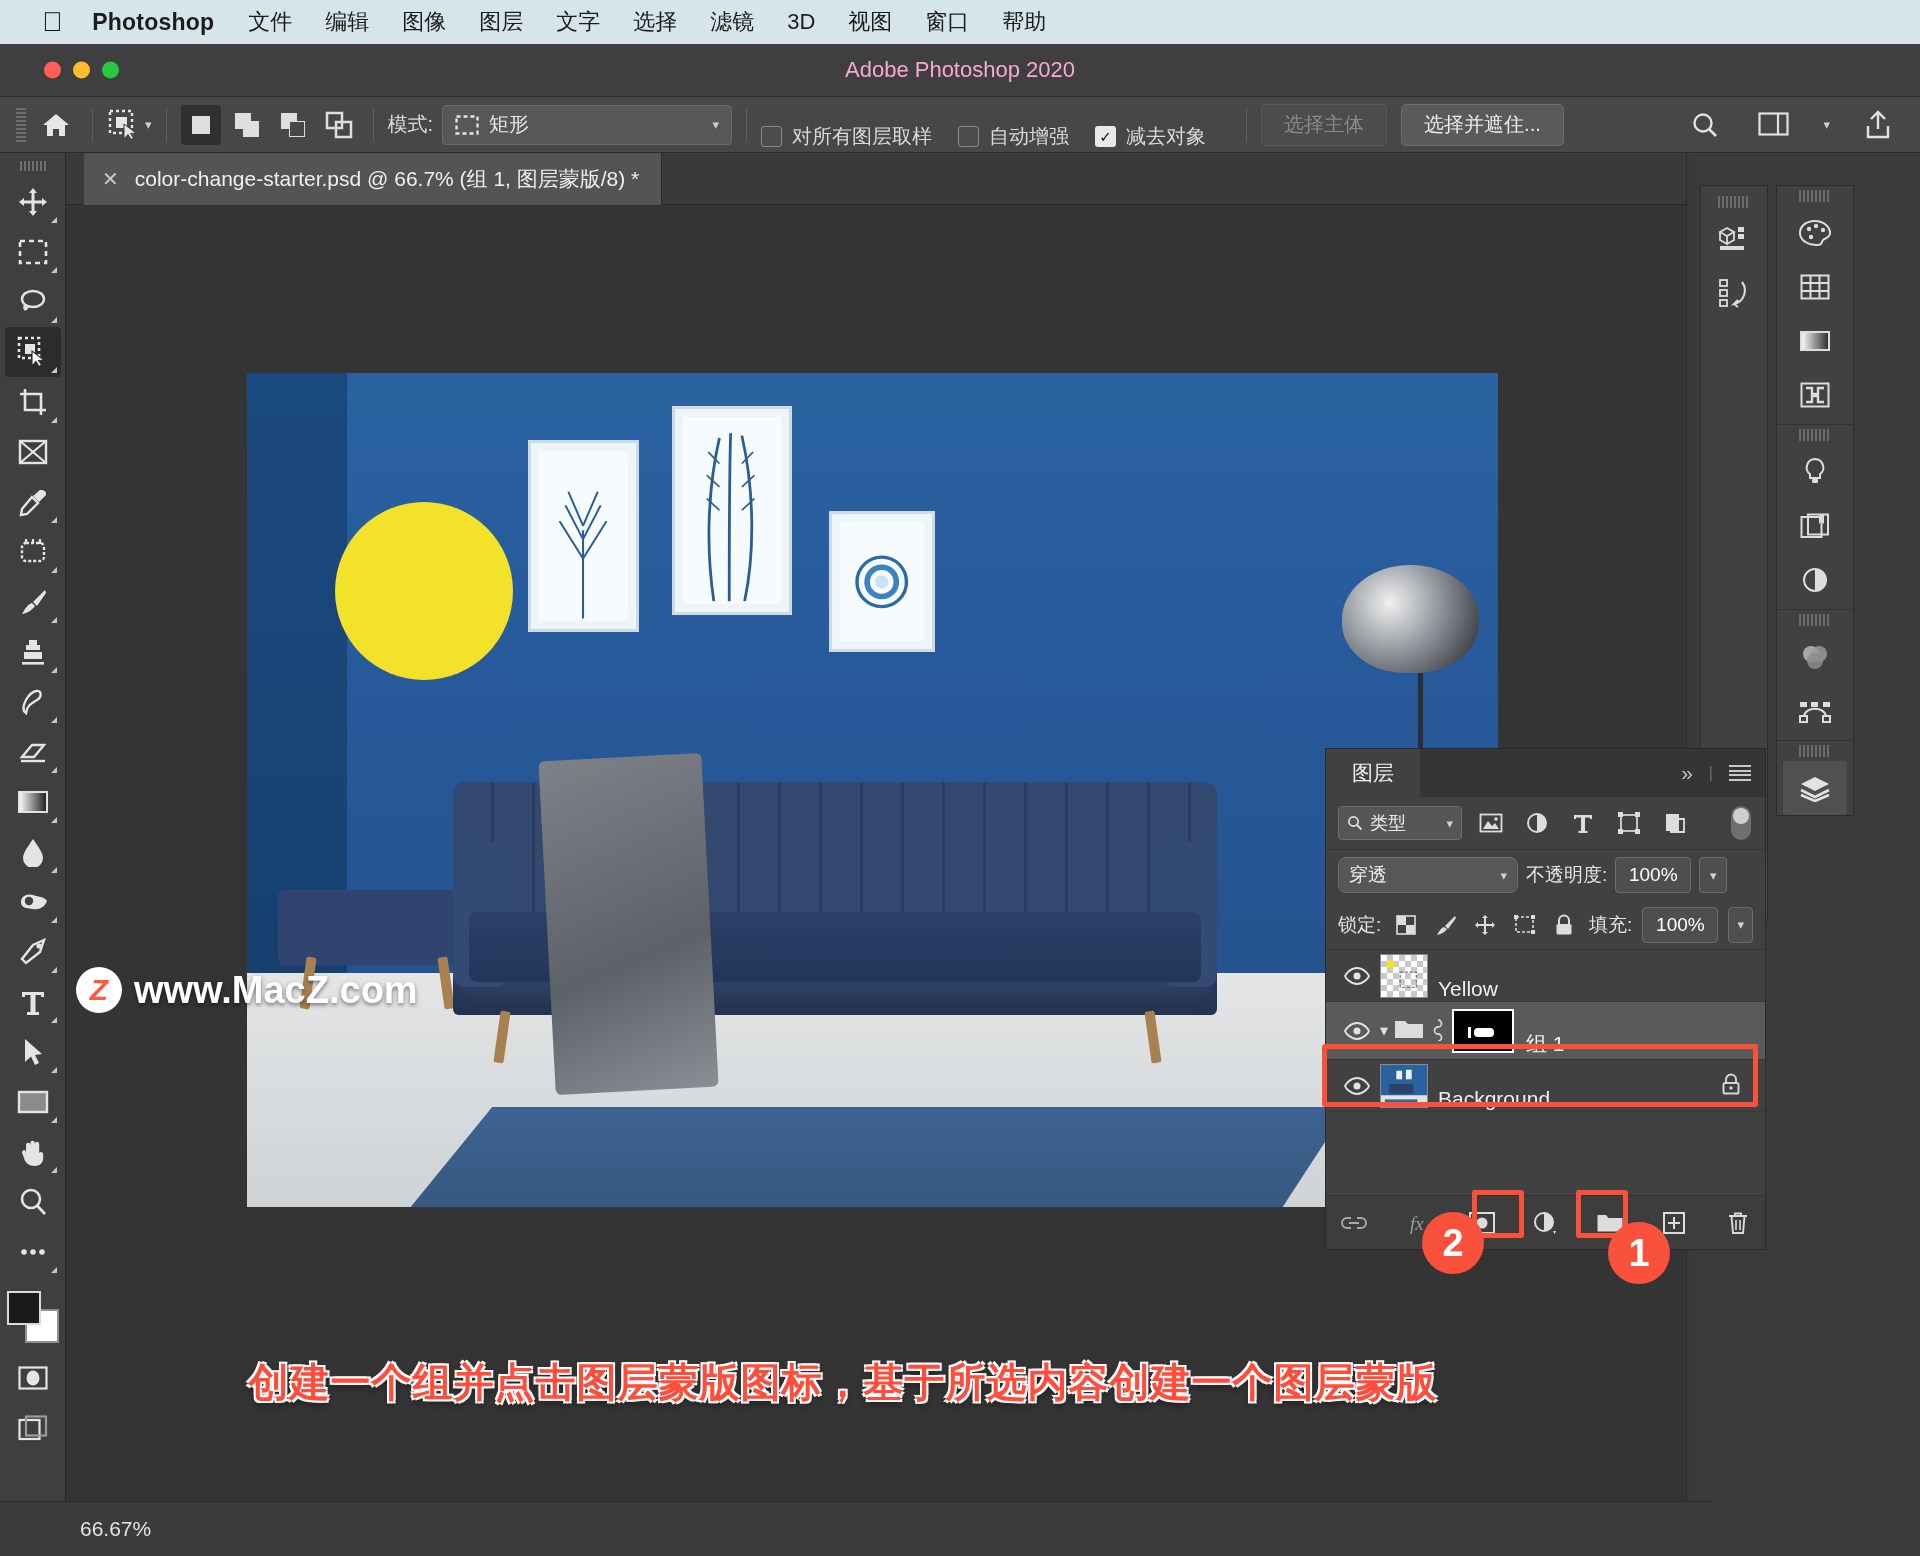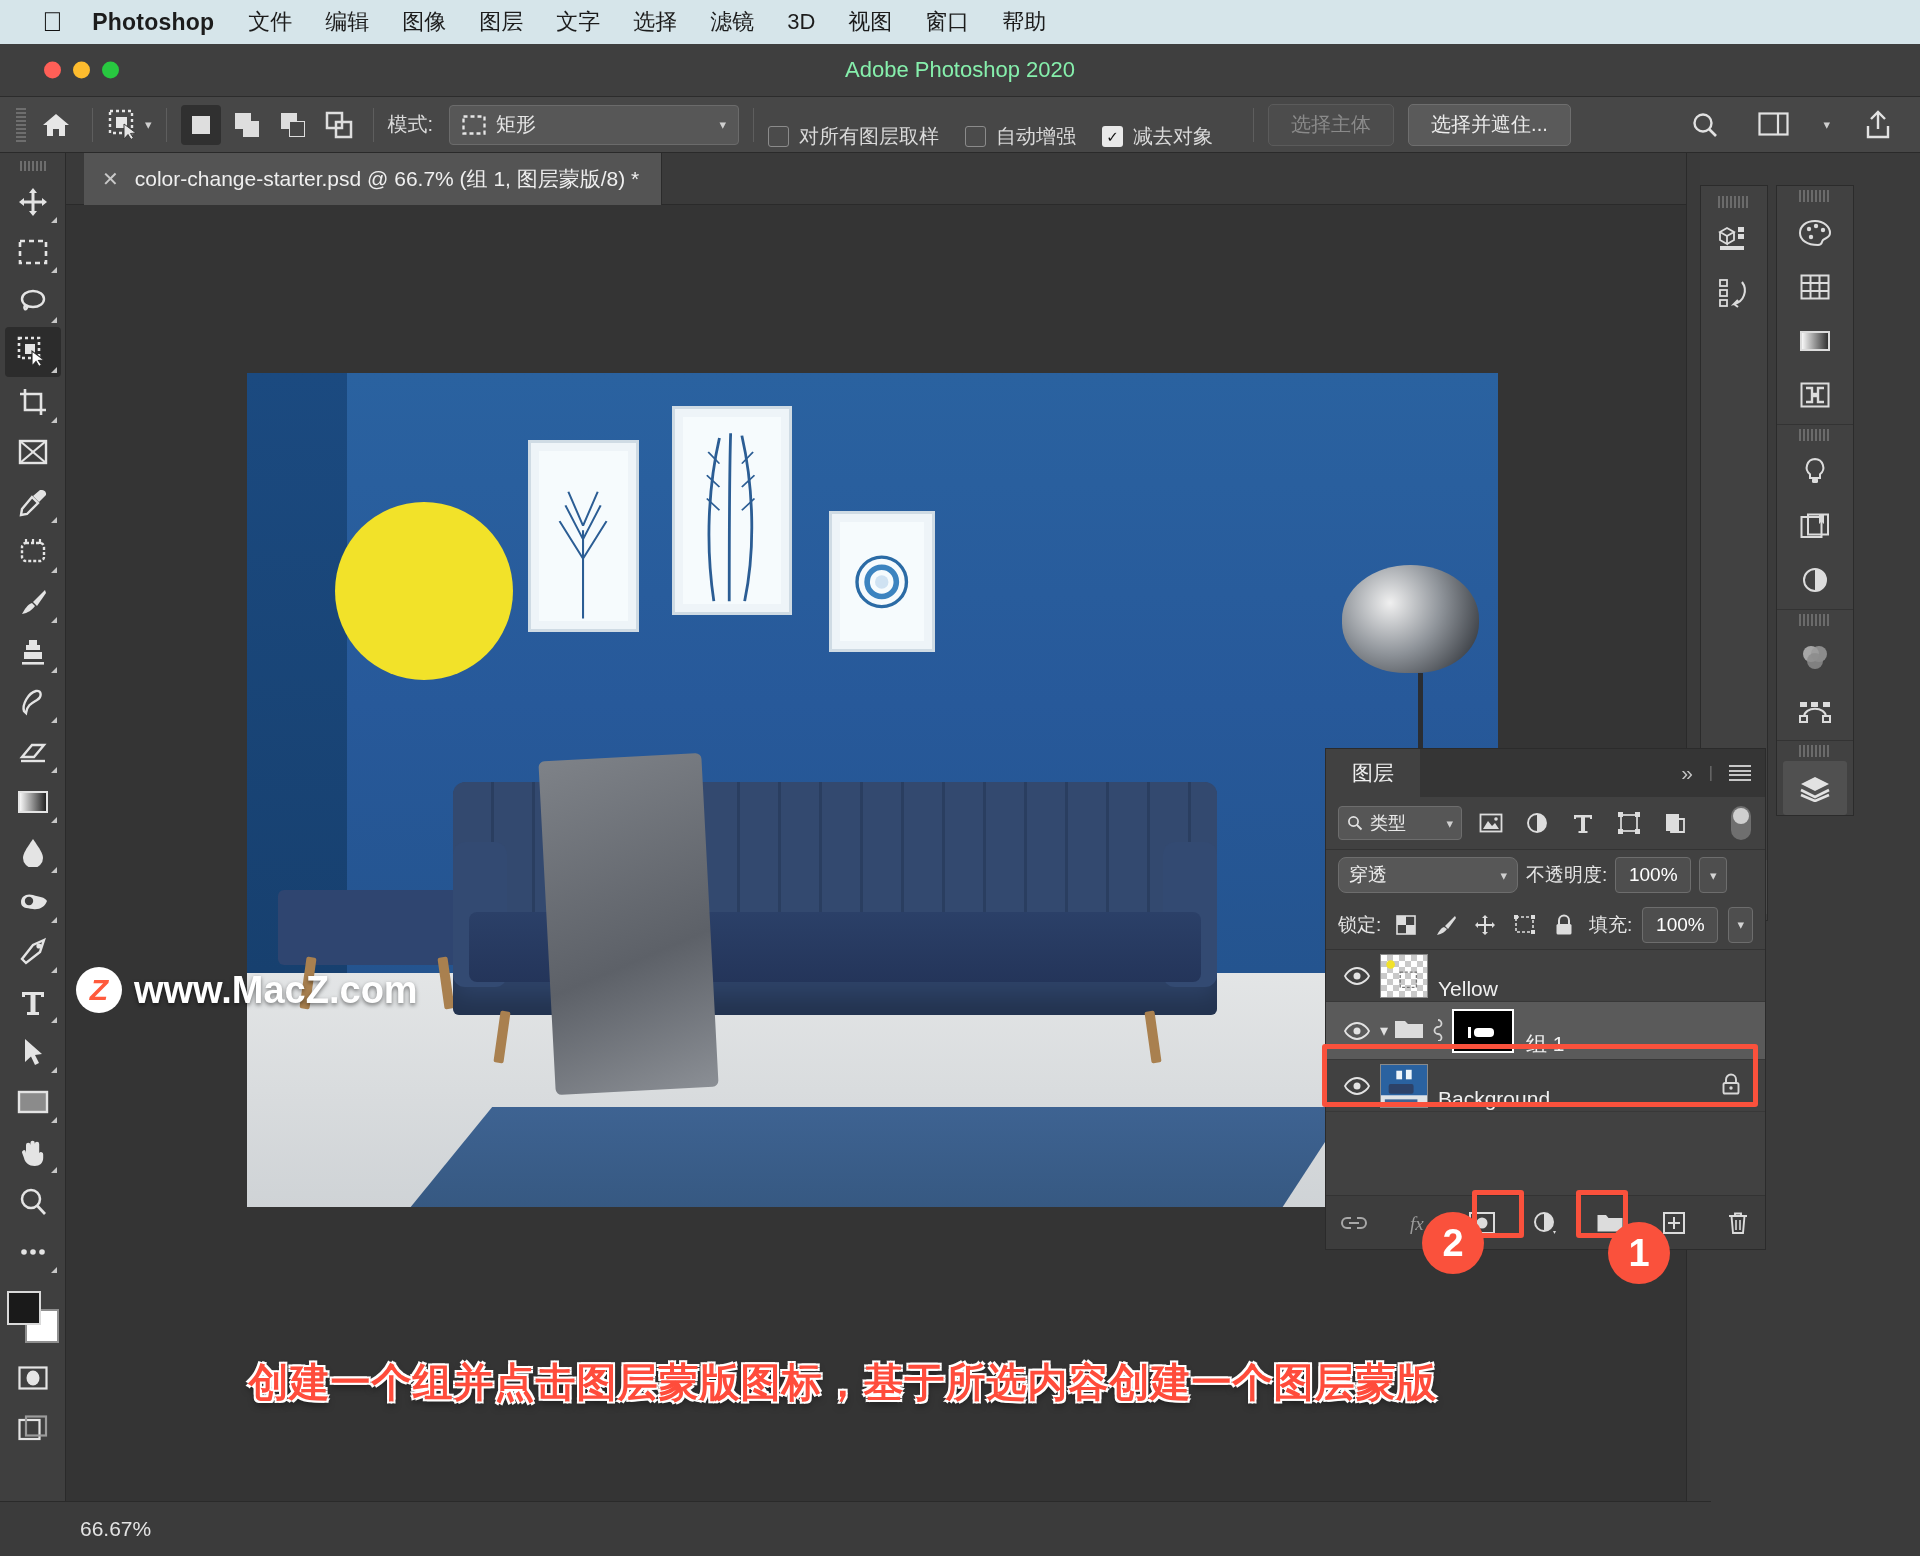--- a/index.html
+++ b/index.html
@@ -18,21 +18,21 @@
   #macbar .apple { font-size:27px; line-height:1; margin-right:30px; color:#111; }
   #macbar .appname { font-weight:bold; font-size:23px; margin-right:34px; letter-spacing:.2px;}
   #macbar .mitem { font-size:22px; margin-right:33px; white-space:nowrap; }
 
   
   #titlebar {
     position:absolute; left:0; top:44px; width:1920px; height:53px;
     background:#3f3f3f; border-bottom:1px solid #2c2c2c;
     display:flex; align-items:center; justify-content:center;
   }
-  #titlebar .apptitle { font-size:22px; color:#86efac; }
+  #titlebar .apptitle { font-size:22px; color:#f9a8d4; }
   .traffic { position:absolute; left:44px; top:50%; transform:translateY(-50%); display:flex; gap:12px; }
   .traffic i { width:17px; height:17px; border-radius:50%; display:block; }
   .traffic .r{background:#ff5f57;} .traffic .y{background:#febc2e;} .traffic .g{background:#28c840;}
 
   
   #optionsbar {
     position:absolute; left:0; top:97px; width:1920px; height:56px;
     background:#474747; border-bottom:1px solid #2a2a2a;
     display:flex; align-items:center; padding:0 16px; gap:0;
   }
@@ -290,21 +290,21 @@
     <div class="sq">
       <svg width="28" height="28">
           <rect x="2" y="2" width="15" height="15" fill="none" stroke="#dedede" stroke-width="2.5"></rect>
           <rect x="11" y="11" width="15" height="15" fill="none" stroke="#dedede" stroke-width="2.5"></rect>
         </svg>
     </div>
   </div>
 
   <div class="ob-sep"></div>
 
-  <span class="ob-label" style="margin-right:16px">模式:</span>
+  <span class="ob-label" style="margin-right:9px">模式:</span>
   <div class="ps-dd">
     <span style="display:flex;align-items:center;gap:10px">
       <svg width="24" height="20">
           <rect x="1.5" y="1.5" width="21" height="17" fill="none" stroke="#e6e6e6" stroke-width="2.3" stroke-dasharray="4 3"></rect>
         </svg>
       <span>矩形</span>
     </span>
     <span class="chev">▾</span>
   </div>
 

